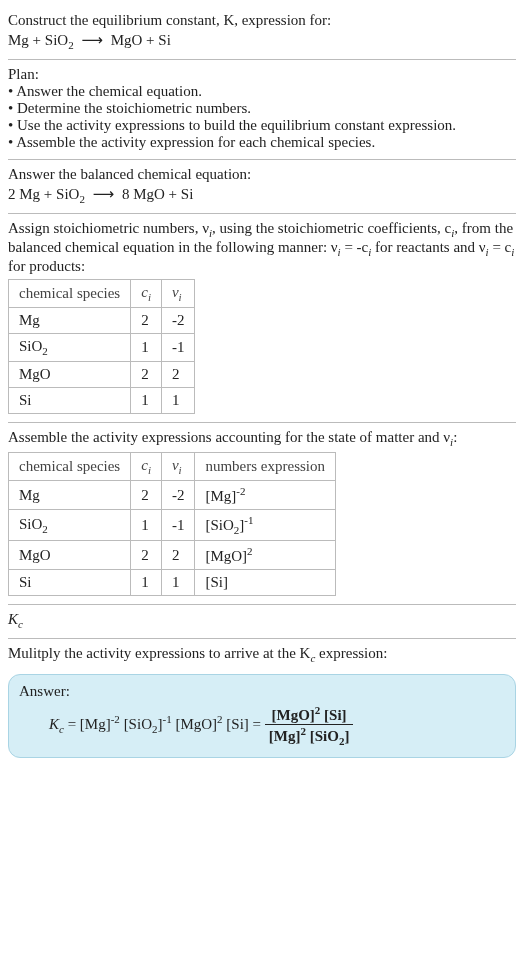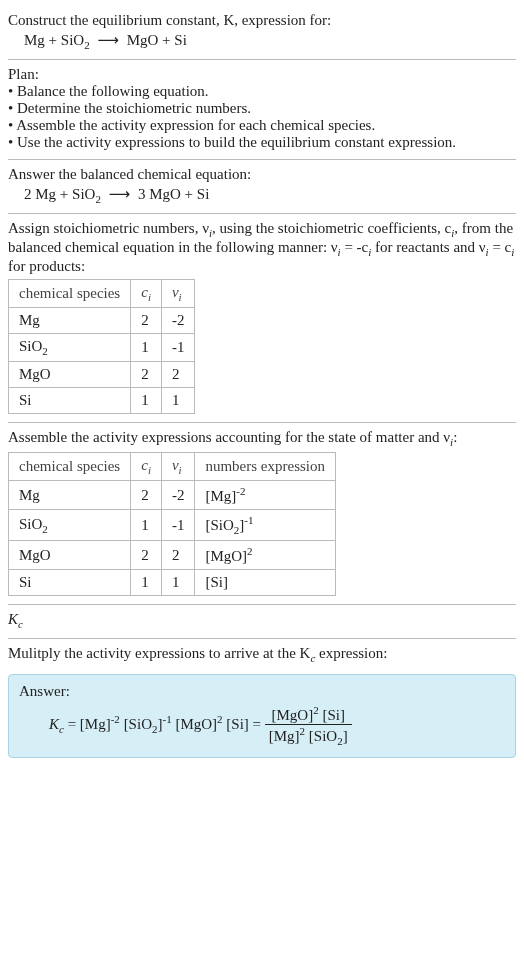--- a/index.html
+++ b/index.html
@@ -10,49 +10,49 @@
     color: #222;
     background: #fff;
     width: 524px;
     box-sizing: border-box;
   }
   .section {
     border-bottom: 1px solid #bbb;
     padding: 6px 0 8px 0;
   }
   .section:last-of-type { border-bottom: none; }
-  .eq-line { margin-top: 2px; margin-left: 16px; }
+  .eq-line { margin-top: 2px; }
   table.data {
     border-collapse: collapse;
     margin-top: 4px;
     border-radius: 10px;
   }
   table.data th, table.data td {
     border: 1px solid #bbb;
     padding: 4px 10px;
     text-align: left;
     font-weight: normal;
     font-size: 15px;
   }
   table.data th { color: #444; }
   .answer-box {
     background: #d6eef6;
     border: 1px solid #a9d4e4;
     padding: 8px 10px 10px 10px;
     margin-top: 6px;
-    border-radius: 4px;
+    border-radius: 12px;
   }
   .answer-label { margin-bottom: 4px; }
   .kc-expr { padding-left: 30px; }
   .frac {
     display: inline-block;
     vertical-align: middle;
     text-align: center;
   }
-  .frac > span { display: block; padding: 0 4px; }
+  .frac > span { display: block; padding: 0 4px; font-weight: bold; }
   .frac .num { border-bottom: 1px solid #222; }
   sub, sup { font-size: 11px; }
   .ital { font-style: italic; }
   .sub-i { font-style: italic; font-size: 11px; vertical-align: sub; }
   .arrow { padding: 0 4px; }
   .plan-item { display: block; }
 </style>
 </head>
 <body>
 
@@ -62,32 +62,32 @@
   </div>
   <div class="eq-line">
     <span>Mg + SiO</span><sub>2</sub>
     <span class="arrow">⟶</span>
     <span>MgO + Si</span>
   </div>
 </div>
 
 <div class="section">
   <div>Plan:</div>
-  <span class="plan-item">• Balance the following equation.</span>
+  <span class="plan-item">• Answer the chemical equation.</span>
   <span class="plan-item">• Determine the stoichiometric numbers.</span>
+  <span class="plan-item">• Use the activity expressions to build the equilibrium constant expression.</span>
   <span class="plan-item">• Assemble the activity expression for each chemical species.</span>
-  <span class="plan-item">• Use the activity expressions to build the equilibrium constant expression.</span>
 </div>
 
 <div class="section">
   <div>Answer the balanced chemical equation:</div>
   <div class="eq-line">
     <span>2 Mg + SiO</span><sub>2</sub>
     <span class="arrow">⟶</span>
-    <span>3 MgO + Si</span>
+    <span>8 MgO + Si</span>
   </div>
 </div>
 
 <div class="section">
   <div>
     <span>Assign stoichiometric numbers, ν</span><span class="sub-i">i</span><span>, using the stoichiometric coefficients, c</span><span class="sub-i">i</span><span>, from the balanced chemical equation in the following manner: ν</span><span class="sub-i">i</span><span> = -c</span><span class="sub-i">i</span><span> for reactants and ν</span><span class="sub-i">i</span><span> = c</span><span class="sub-i">i</span><span> for products:</span>
   </div>
   <table class="data">
     <tbody>
         <tr>

